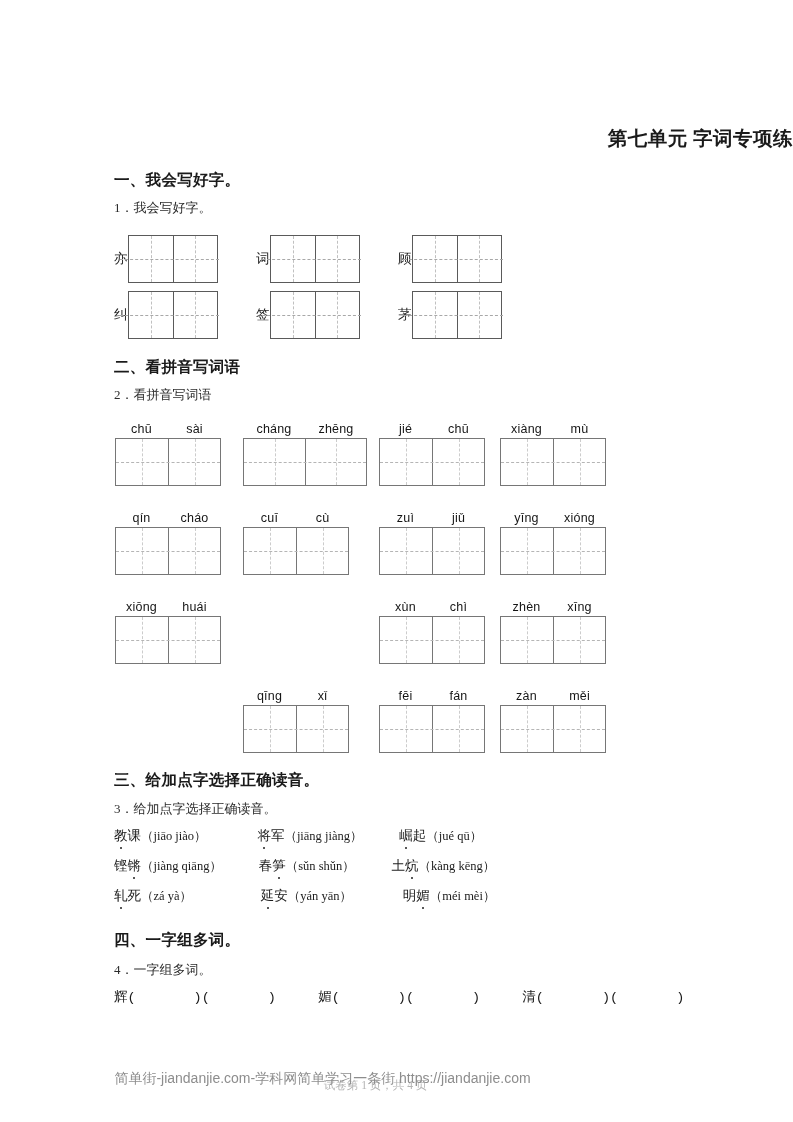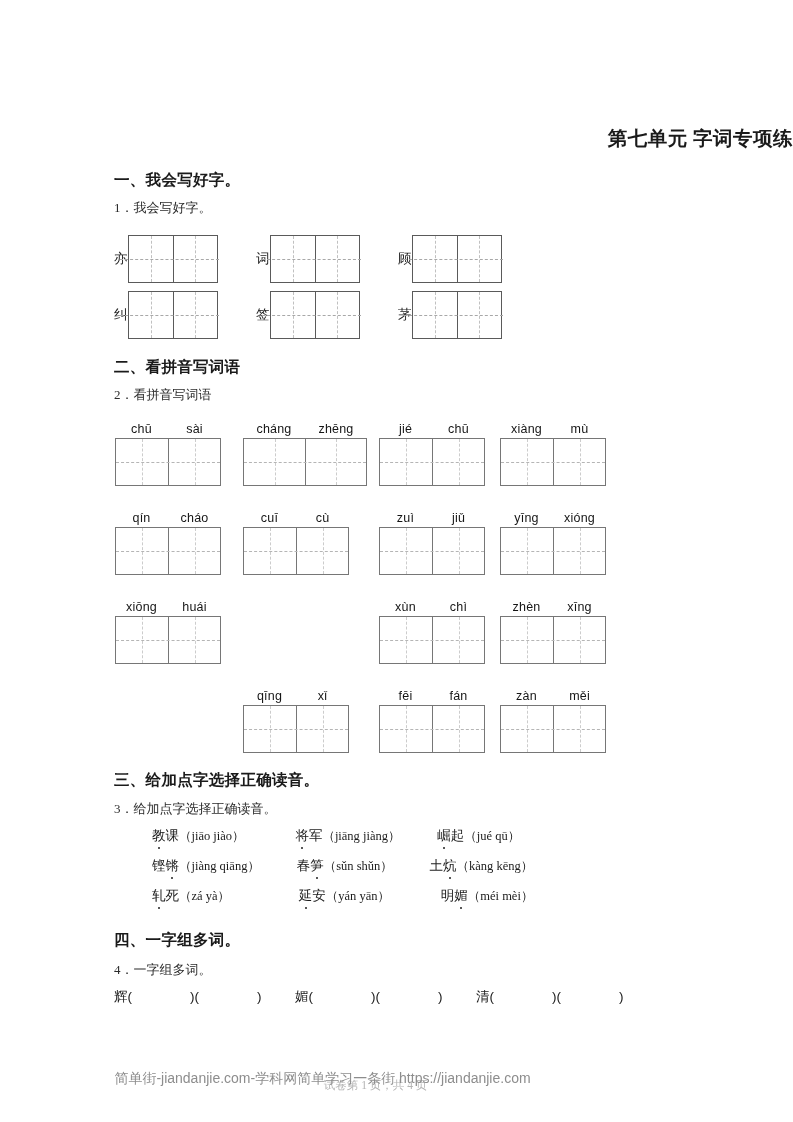--- a/index.html
+++ b/index.html
@@ -156,21 +156,20 @@
     border-top: 1px dashed #b5b5b5;
   }
 
   
   .poly-line {
     position: absolute;
     left: 114px;
     font-size: 13.5px;
     white-space: nowrap;
     font-family: "Liberation Serif", "DejaVu Serif", serif;
-    margin-left: 38px;
   }
   .poly-item { display: inline-block; }
   .dotted-char {
     position: relative;
     display: inline-block;
   }
   .dotted-char::after {
     content: "";
     position: absolute;
     left: 50%;
@@ -185,21 +184,21 @@
     font-family: "Liberation Serif", "DejaVu Serif", serif;
     font-size: 12.5px;
   }
 
   
   .blank-line {
     position: absolute;
     left: 114px;
     font-size: 13.5px;
     white-space: nowrap;
-    font-family: Liberation Sans, sans-serif;
+    font-family: Liberation Mono, monospace;
   }
   .blank-paren .gap { display: inline-block; width: 58px; }
 
   
   .footer-wm {
     position: absolute;
     top: 1070px;
     left: 0;
     width: 645px;
     text-align: center;

